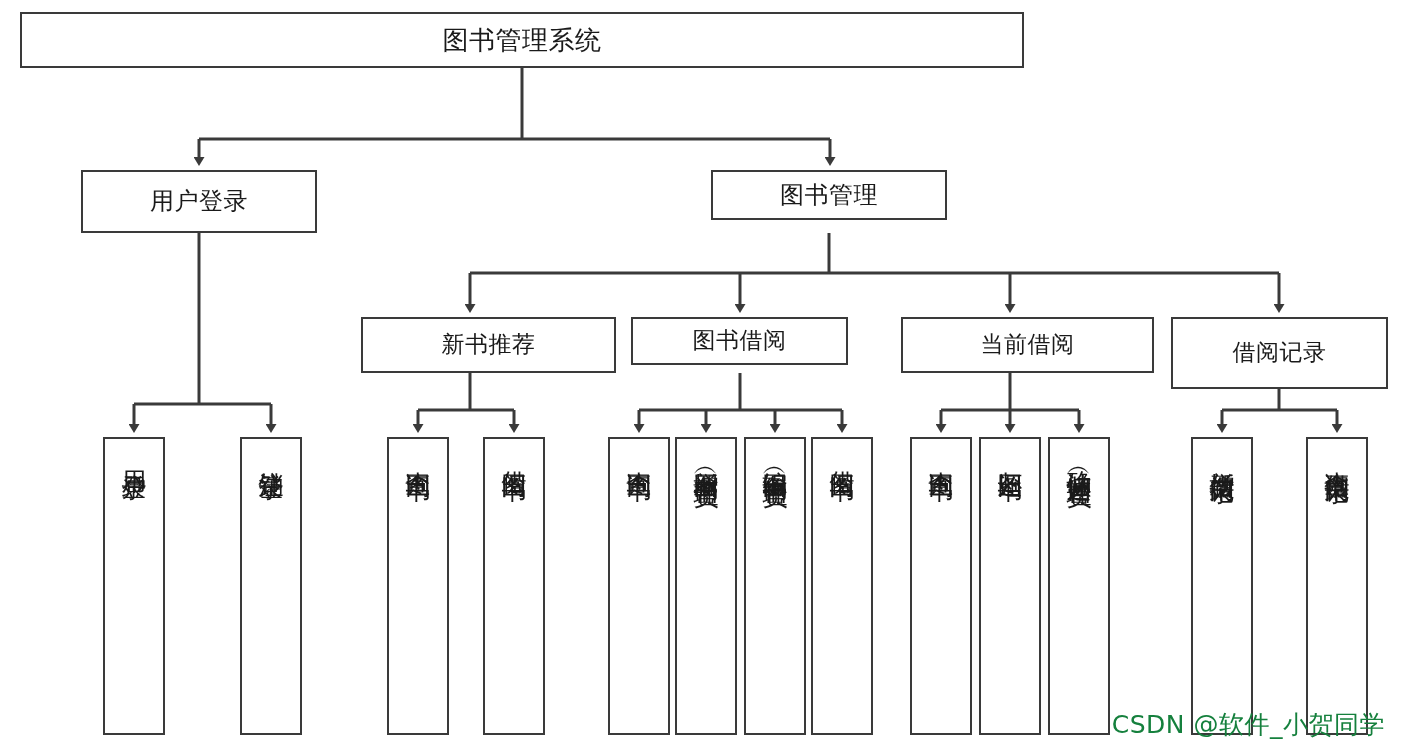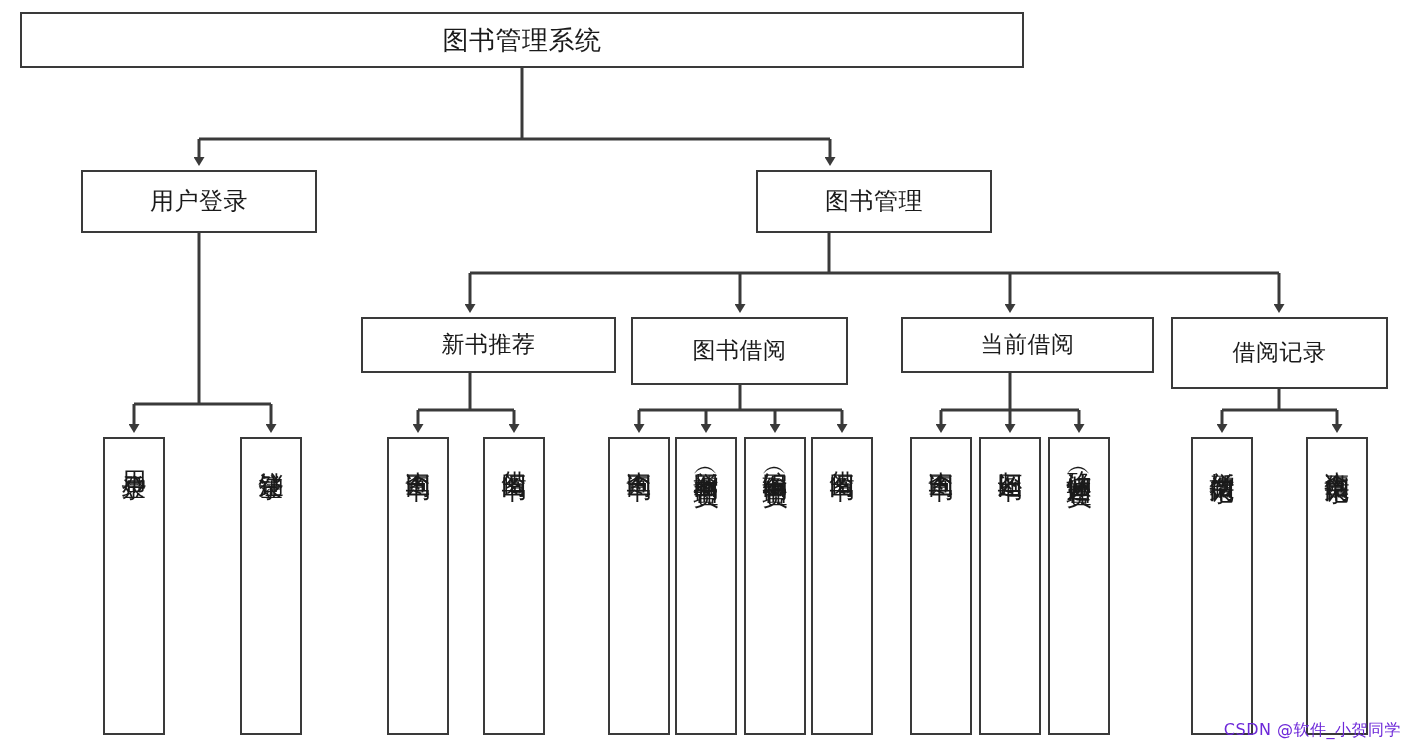--- a/index.html
+++ b/index.html
@@ -59,24 +59,24 @@
   .node-leaf .label {
     writing-mode: vertical-rl;
     text-orientation: upright;
     font-size: 25px;
     line-height: 1.08;
     letter-spacing: 2px;
     white-space: nowrap;
   }
   #watermark {
     position: absolute;
-    right: 4px;
+    right: 20px;
     bottom: 6px;
-    font-size: 16px;
-    color: #6d28d9;
+    font-size: 25px;
+    color: #15803d;
     letter-spacing: 0.5px;
     white-space: nowrap;
     user-select: none;
   }
 </style>
 </head>
 <body>
 
 <div id="canvas">
 
@@ -130,28 +130,28 @@
     </g>
   </svg>
 
   <div class="node node-root" style="left:20px; top:12px; width:1004px; height:56px;">
     <span class="label">图书管理系统</span>
   </div>
 
   <div class="node node-l2" style="left:81px; top:170px; width:236px; height:63px;">
     <span class="label">用户登录</span>
   </div>
-  <div class="node node-l2" style="left:711px; top:170px; width:236px; height:63px;margin-left:45px;">
+  <div class="node node-l2" style="left:711px; top:170px; width:236px; height:50px;">
     <span class="label">图书管理</span>
   </div>
 
   <div class="node node-l3" style="left:361px; top:317px; width:255px; height:56px;">
     <span class="label">新书推荐</span>
   </div>
-  <div class="node node-l3" style="left:631px; top:317px; width:217px; height:68px;">
+  <div class="node node-l3" style="left:631px; top:317px; width:217px; height:48px;">
     <span class="label">图书借阅</span>
   </div>
   <div class="node node-l3" style="left:901px; top:317px; width:253px; height:56px;">
     <span class="label">当前借阅</span>
   </div>
   <div class="node node-l3" style="left:1171px; top:317px; width:217px; height:72px;">
     <span class="label">借阅记录</span>
   </div>
 
   <div class="node node-leaf" style="left:103px; top:437px; width:62px; height:298px;">

